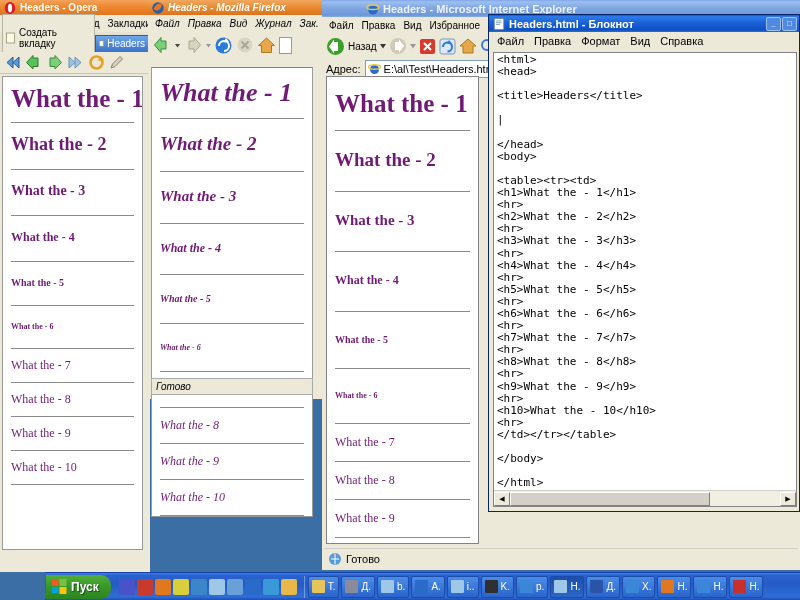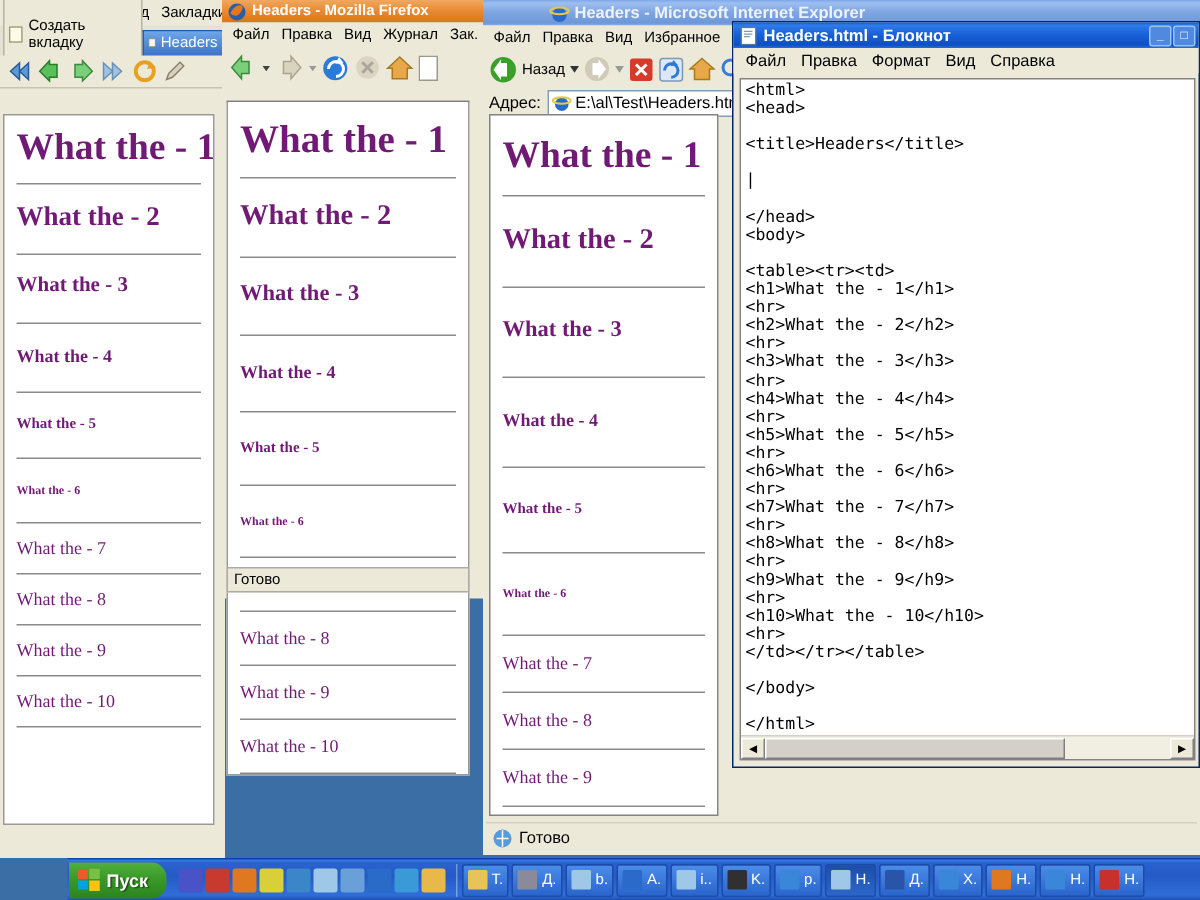--- a/index.html
+++ b/index.html
@@ -67,21 +67,21 @@
     display: flex; align-items: center; gap: 3px;
     font-size: 10px; padding: 2px 4px 3px 3px; color: #fff;
     background: linear-gradient(180deg,#6ea6e8,#3a73c8);
     border: 1px solid #2a5ba8; border-bottom: none; overflow: hidden;
   }
   .opera-toolbar { height: 22px; display: flex; align-items: center; gap: 2px; padding: 0 3px;
     background: #ece9d8; border-bottom: 1px solid #c8c4b0; }
   #opera .page { position:absolute; left:2px; top:76px; width: 141px; height: 474px; border: 1px solid #999; }
 
   
-  #firefox { left: 148px; top: 0px; width: 176px; height: 399px; border: none; }
+  #firefox { left: 148px; top: 0px; width: 176px; height: 399px; border: none; font-style: italic; }
   #firefox .titlebar { background: linear-gradient(180deg,#f0a860 0%, #ea8c34 45%, #d9741c 100%); color:#fff; height:15px; font-size:10px;}
   #ff-menubar { font-size: 10px; }
   #ff-menubar span { padding: 1px 4px; }
   .ff-toolbar { height: 26px; display: flex; align-items: center; gap: 3px; padding: 0 4px; background: #ece9d8; }
   #firefox .page { position:absolute; left:3px; top:67px; width: 162px; height: 450px; border:1px solid #9a9a9a; border-top:1px solid #7f7f7f;}
   #firefox .statusbar { position:absolute; left:3px; bottom:4px; width:162px; height: 17px;
      border:1px solid #aaa; background:#ece9d8; font-size:10px;}
 
   
   #ie { left: 322px; top: 0px; width: 478px; height: 570px; border: none; }
@@ -157,20 +157,27 @@
   .spin div { width: 11px; height: 7px; background:#ece9d8; border:1px solid #7f7f7f;
      display:flex;align-items:center;justify-content:center;font-size:5px;line-height:1;color:#000;}
   .sq { border-radius: 2px; }
 </style>
 </head>
 <body>
 
 <div id="screen">
 
   <div class="win" id="opera">
+    <div class="titlebar">
+      <svg class="tb-icon" viewBox="0 0 16 16">
+        <ellipse cx="8" cy="8" rx="6" ry="7" fill="#d81e2a"></ellipse>
+          <ellipse cx="8" cy="8" rx="2.4" ry="5" fill="#fff"></ellipse>
+      </svg>
+      <span class="tb-title">Headers - Opera</span>
+    </div>
     <div class="menubar" id="opera-menubar">
       <span>Файл</span>
       <span>Правка</span>
       <span>Вид</span>
       <span>Закладки</span>
     </div>
     <div class="opera-tabstrip">
       <div class="opera-newtab">
         <svg width="11" height="12" viewBox="0 0 11 12">
           <rect x="0.5" y="0.5" width="9" height="11" fill="#fdfbe8" stroke="#9a9a7a"></rect>

